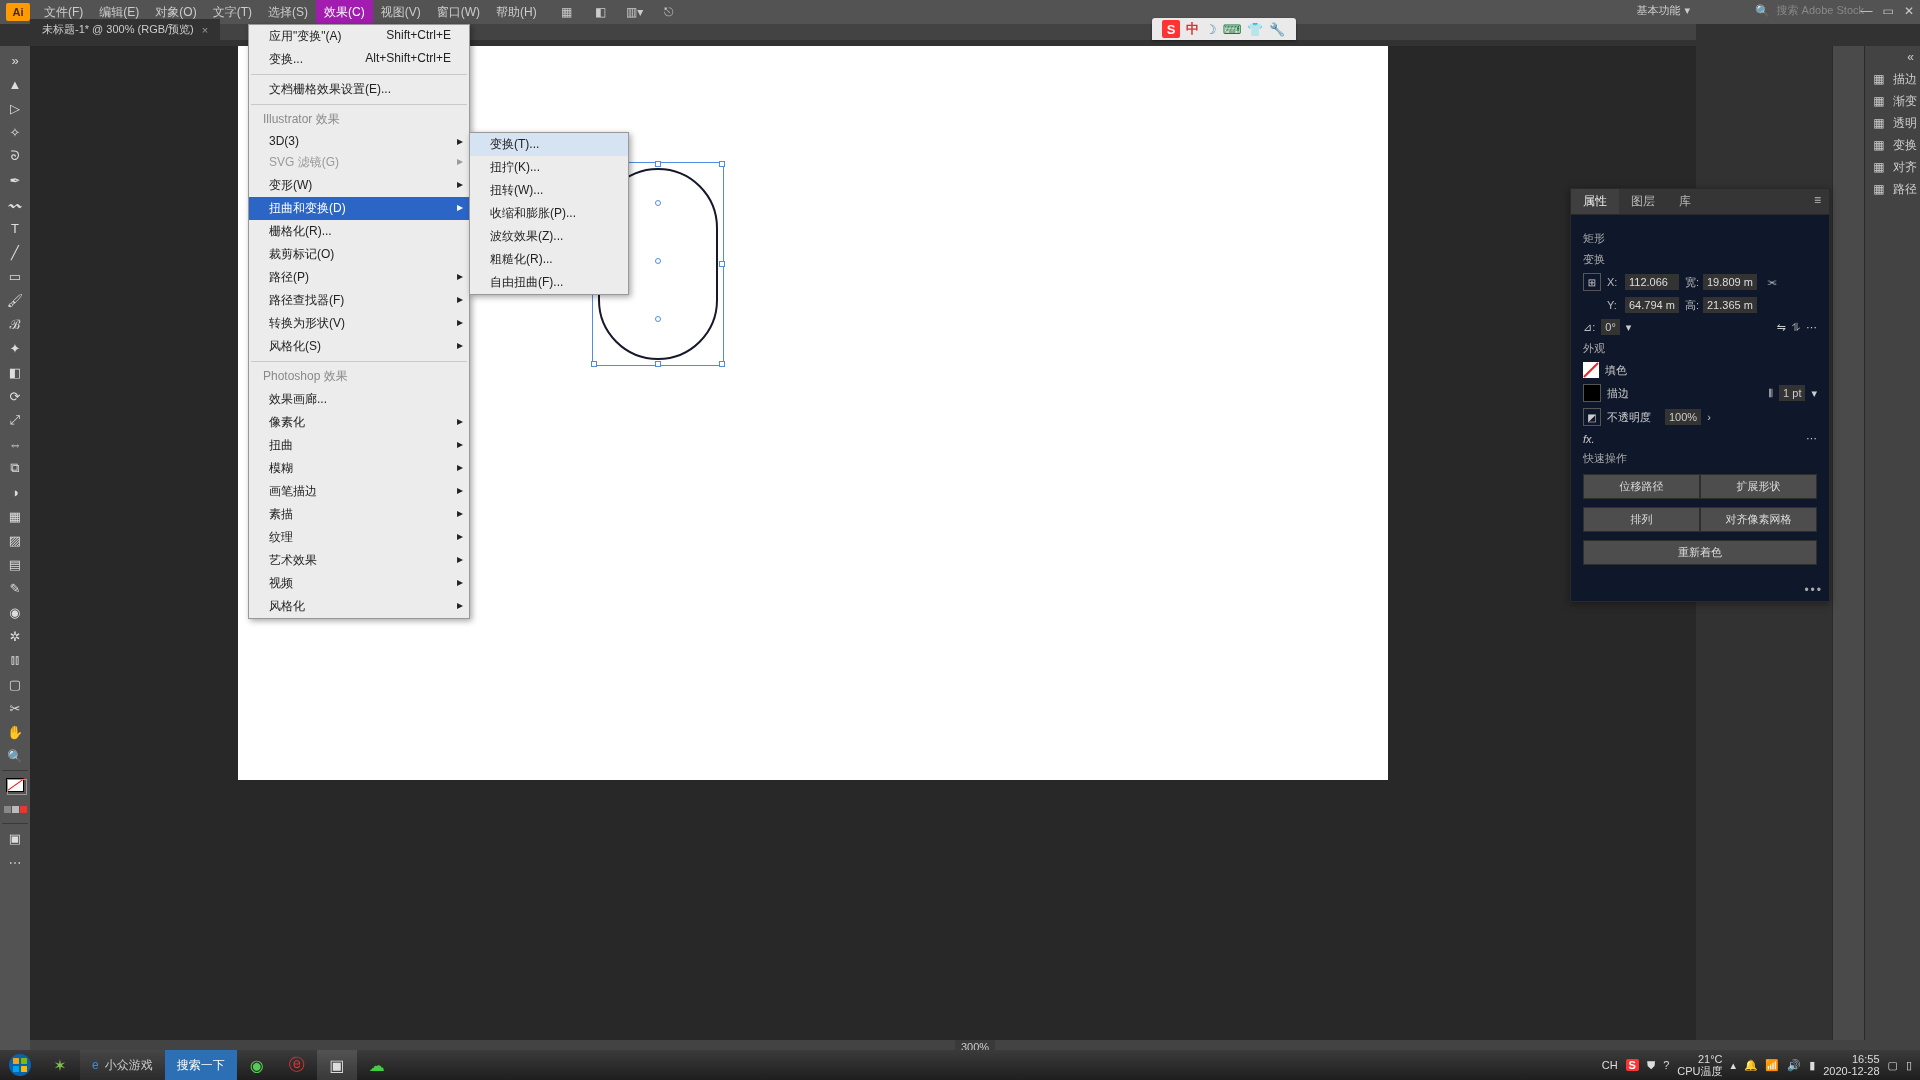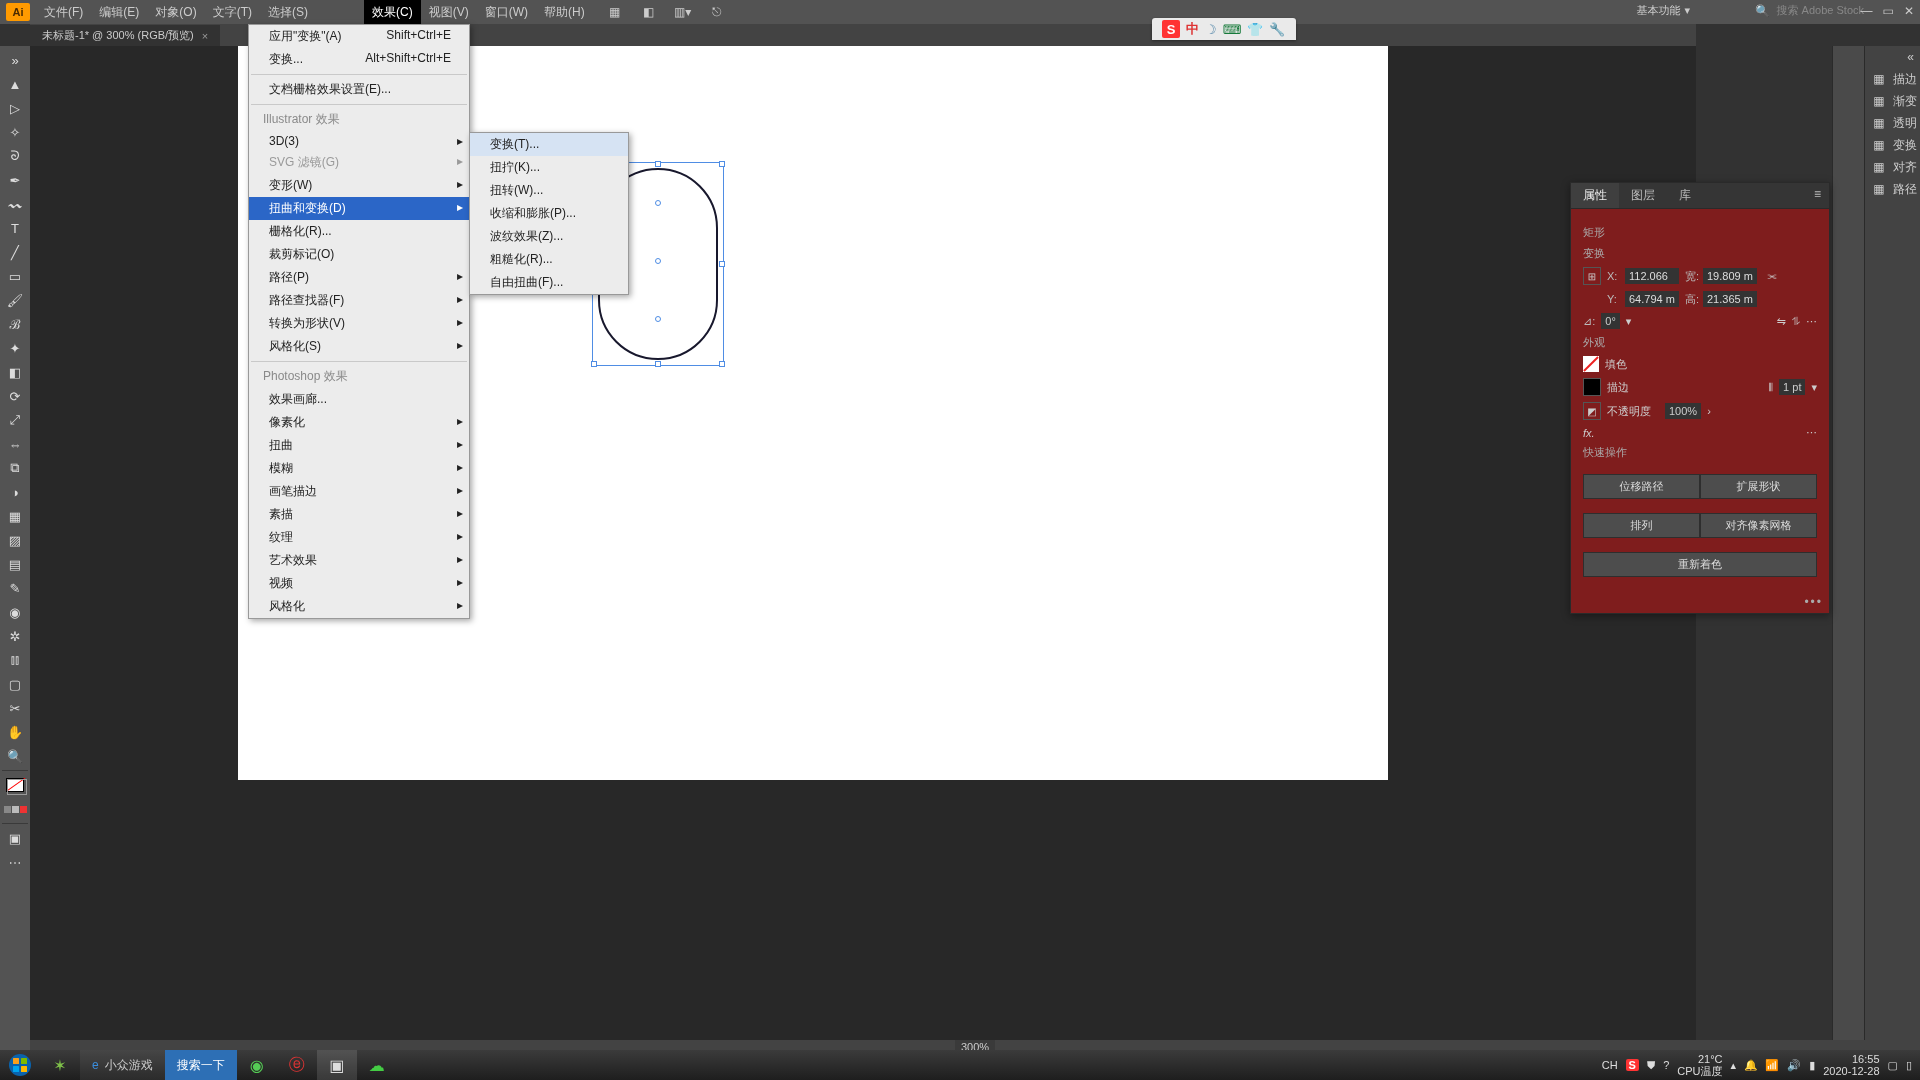--- a/index.html
+++ b/index.html
@@ -3,30 +3,30 @@
 <meta charset="utf-8">
 <style>
   * { margin:0; padding:0; box-sizing:border-box; }
   html,body { width:1920px; height:1080px; overflow:hidden; font-family:"Microsoft YaHei","SimSun",sans-serif; font-size:12px; background:#323232; color:#ccc;}
   
   
   .titlebar { position:absolute; top:0; left:0; right:0; height:24px; background:#535353; display:flex; align-items:center;}
   .ai-badge { width:24px; height:18px; margin:0 6px 0 6px; background:#ff9a00; color:#4a2a00; font-weight:bold; font-size:11px; display:flex; align-items:center; justify-content:center; border-radius:2px;}
   .menubar  { display:flex; gap:0;justify-content:center;}
   .menubar div { padding:4px 8px; cursor:default;}
-  .menubar div.open { background:#000000; color:#fff;margin-left:48px;}
+  .menubar div.open { background:#a21caf; color:#fff;}
   .topbar-extras{ margin-left:14px; display:flex; gap:18px; align-items:center; color:#ccc;}
   .topbar-extras span{ display:inline-flex; width:16px; height:16px; align-items:center; justify-content:center;}
   .win-ctrl { position:absolute; right:6px; top:4px; display:flex; gap:10px; color:#ccc;}
   .search-stock{ position:absolute; right:56px; top:3px; display:flex; align-items:center; gap:6px; color:#888; font-size:11px;}
   .search-stock .mag{ font-size:12px;}
   .workspace-dd{ position:absolute; right:230px; top:3px; color:#ccc; font-size:11px; display:flex; gap:4px; align-items:center;}
   
   
-  .doctabs { position:absolute; top:24px; left:30px; right:224px; height:22px; background:#434343; display:flex; align-items:flex-end;}
+  .doctabs { position:absolute; top:24px; left:30px; right:224px; height:16px; background:#434343; display:flex; align-items:flex-end;}
   .doctab  { padding:3px 12px; background:#323232; color:#ccc; font-size:11px; display:flex; gap:8px; align-items:center;}
   .doctab .x{ color:#999;}
   
   
   .ime-bar { position:absolute; top:18px; left:1152px; height:22px; background:#eaeaea; color:#555; display:flex; align-items:center; gap:6px; padding:0 10px; border-radius:3px 3px 0 0; box-shadow:0 1px 3px rgba(0,0,0,.4);}
   .ime-bar .s{ width:18px; height:18px; background:#f33; color:#fff; font-weight:bold; display:flex; align-items:center; justify-content:center; border-radius:2px;}
   .ime-bar .cn{ color:#d33; font-weight:bold;}
   .ime-bar .moon{ color:#58a;}
   .ime-bar span{ font-size:13px;}
   
@@ -40,35 +40,35 @@
   .mini3 { display:flex; gap:1px;}
   .mini3 i{ width:7px; height:7px; background:#888;}
   
   
   .rightcol { position:absolute; top:46px; right:0; width:56px; bottom:30px; background:#434343; border-left:1px solid #2a2a2a;}
   .rc-row { height:22px; display:flex; align-items:center; gap:6px; padding-left:6px; color:#ccc;}
   .rc-row .ic{ width:16px; height:16px; display:flex; align-items:center; justify-content:center; font-size:12px;}
   .rightcol2{ position:absolute; top:46px; right:56px; width:32px; bottom:30px; background:#4a4a4a; border-left:1px solid #2a2a2a; display:flex; flex-direction:column; align-items:center; gap:10px; padding-top:10px;}
   
   
-  .prop-panel{ position:absolute; top:182px; right:90px; width:260px; background:#7f1d1d; border:1px solid #2a2a2a; box-shadow:0 2px 8px rgba(0,0,0,.4);}
+  .prop-panel{ position:absolute; top:188px; right:90px; width:260px; background:#0f172a; border:1px solid #2a2a2a; box-shadow:0 2px 8px rgba(0,0,0,.4);}
   .pp-tabs{ display:flex; background:#353535; border-bottom:1px solid #2a2a2a;}
   .pp-tabs div{ padding:4px 12px; color:#bbb;}
   .pp-tabs div.act{ background:#3f3f3f; color:#eee;}
   .pp-tabs .menuic{ margin-left:auto; padding:4px 8px;}
   .pp-body{ padding:10px 12px 14px 12px; font-size:11px; color:#ccc;}
   .pp-sect-h{ color:#aaa; margin:6px 0 6px 0;}
   .pp-row{ display:flex; align-items:center; gap:6px; margin-bottom:6px;}
   .pp-row label{ color:#bbb; width:12px;}
   .pp-row .val{ background:#333; padding:2px 4px; min-width:54px; display:inline-block; color:#ddd;}
   .pp-row .ic{ width:18px; height:18px; border:1px solid #555; display:flex; align-items:center; justify-content:center; font-size:10px;}
   .noslash{ position:relative; width:16px; height:16px; background:#fff;}
   .noslash:after{ content:""; position:absolute; left:-2px; top:7px; width:20px; height:2px; background:#e22; transform:rotate(-45deg);}
   .dd{ background:#333; padding:2px 4px;}
-  .pp-btnrow{ display:flex; margin-top:14px;}
+  .pp-btnrow{ display:flex; margin-top:8px;}
   .pp-btn{ flex:1; background:#4d4d4d; text-align:center; padding:4px 0; color:#ddd; border:1px solid #2e2e2e;}
   .pp-btn.wide{ width:100%;}
   .pp-dots{ text-align:right; color:#aaa; letter-spacing:2px; padding:4px 6px;}
   
   
   .status{ position:absolute; left:30px; right:0; bottom:22px; height:18px; background:#434343; color:#ccc; font-size:11px; display:flex; align-items:center; gap:12px; padding:0 8px;flex-direction:column;}
   .status .zoom{ background:#3a3a3a; padding:1px 6px;}
   .status .nav{ display:flex; gap:4px;}
   .status .seltool{ margin-left:40px; color:#aaa;}
   

